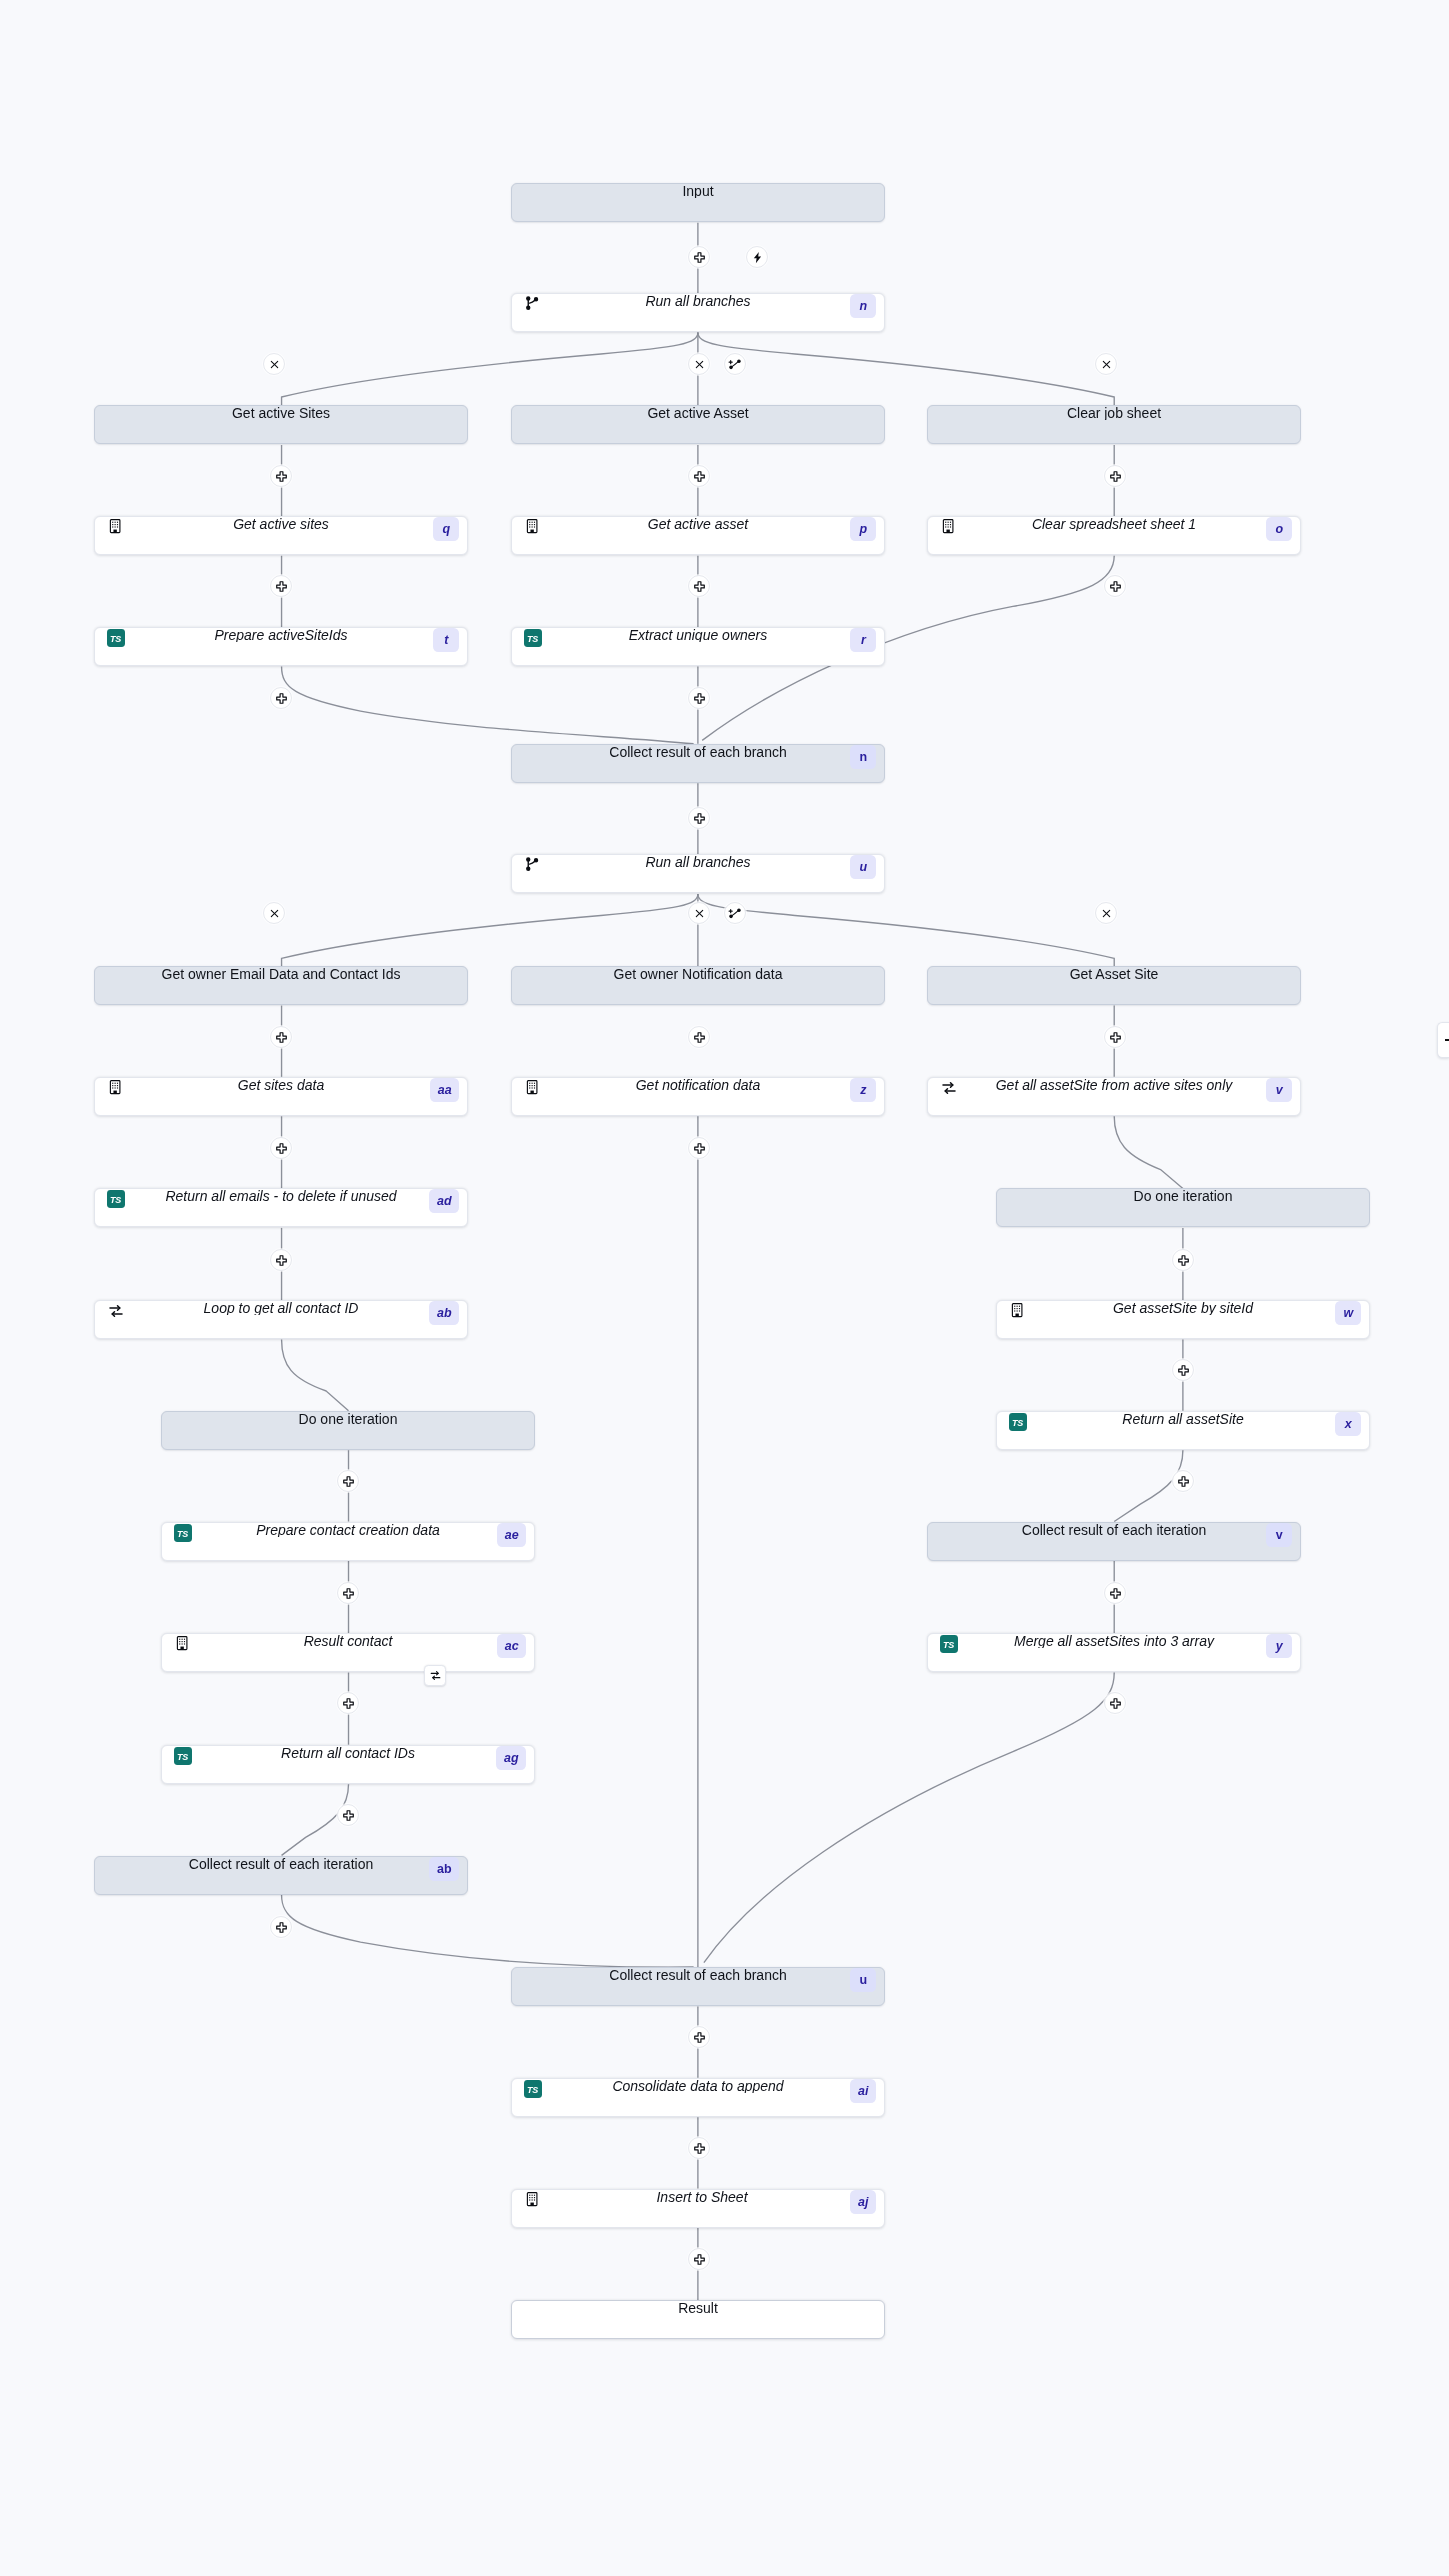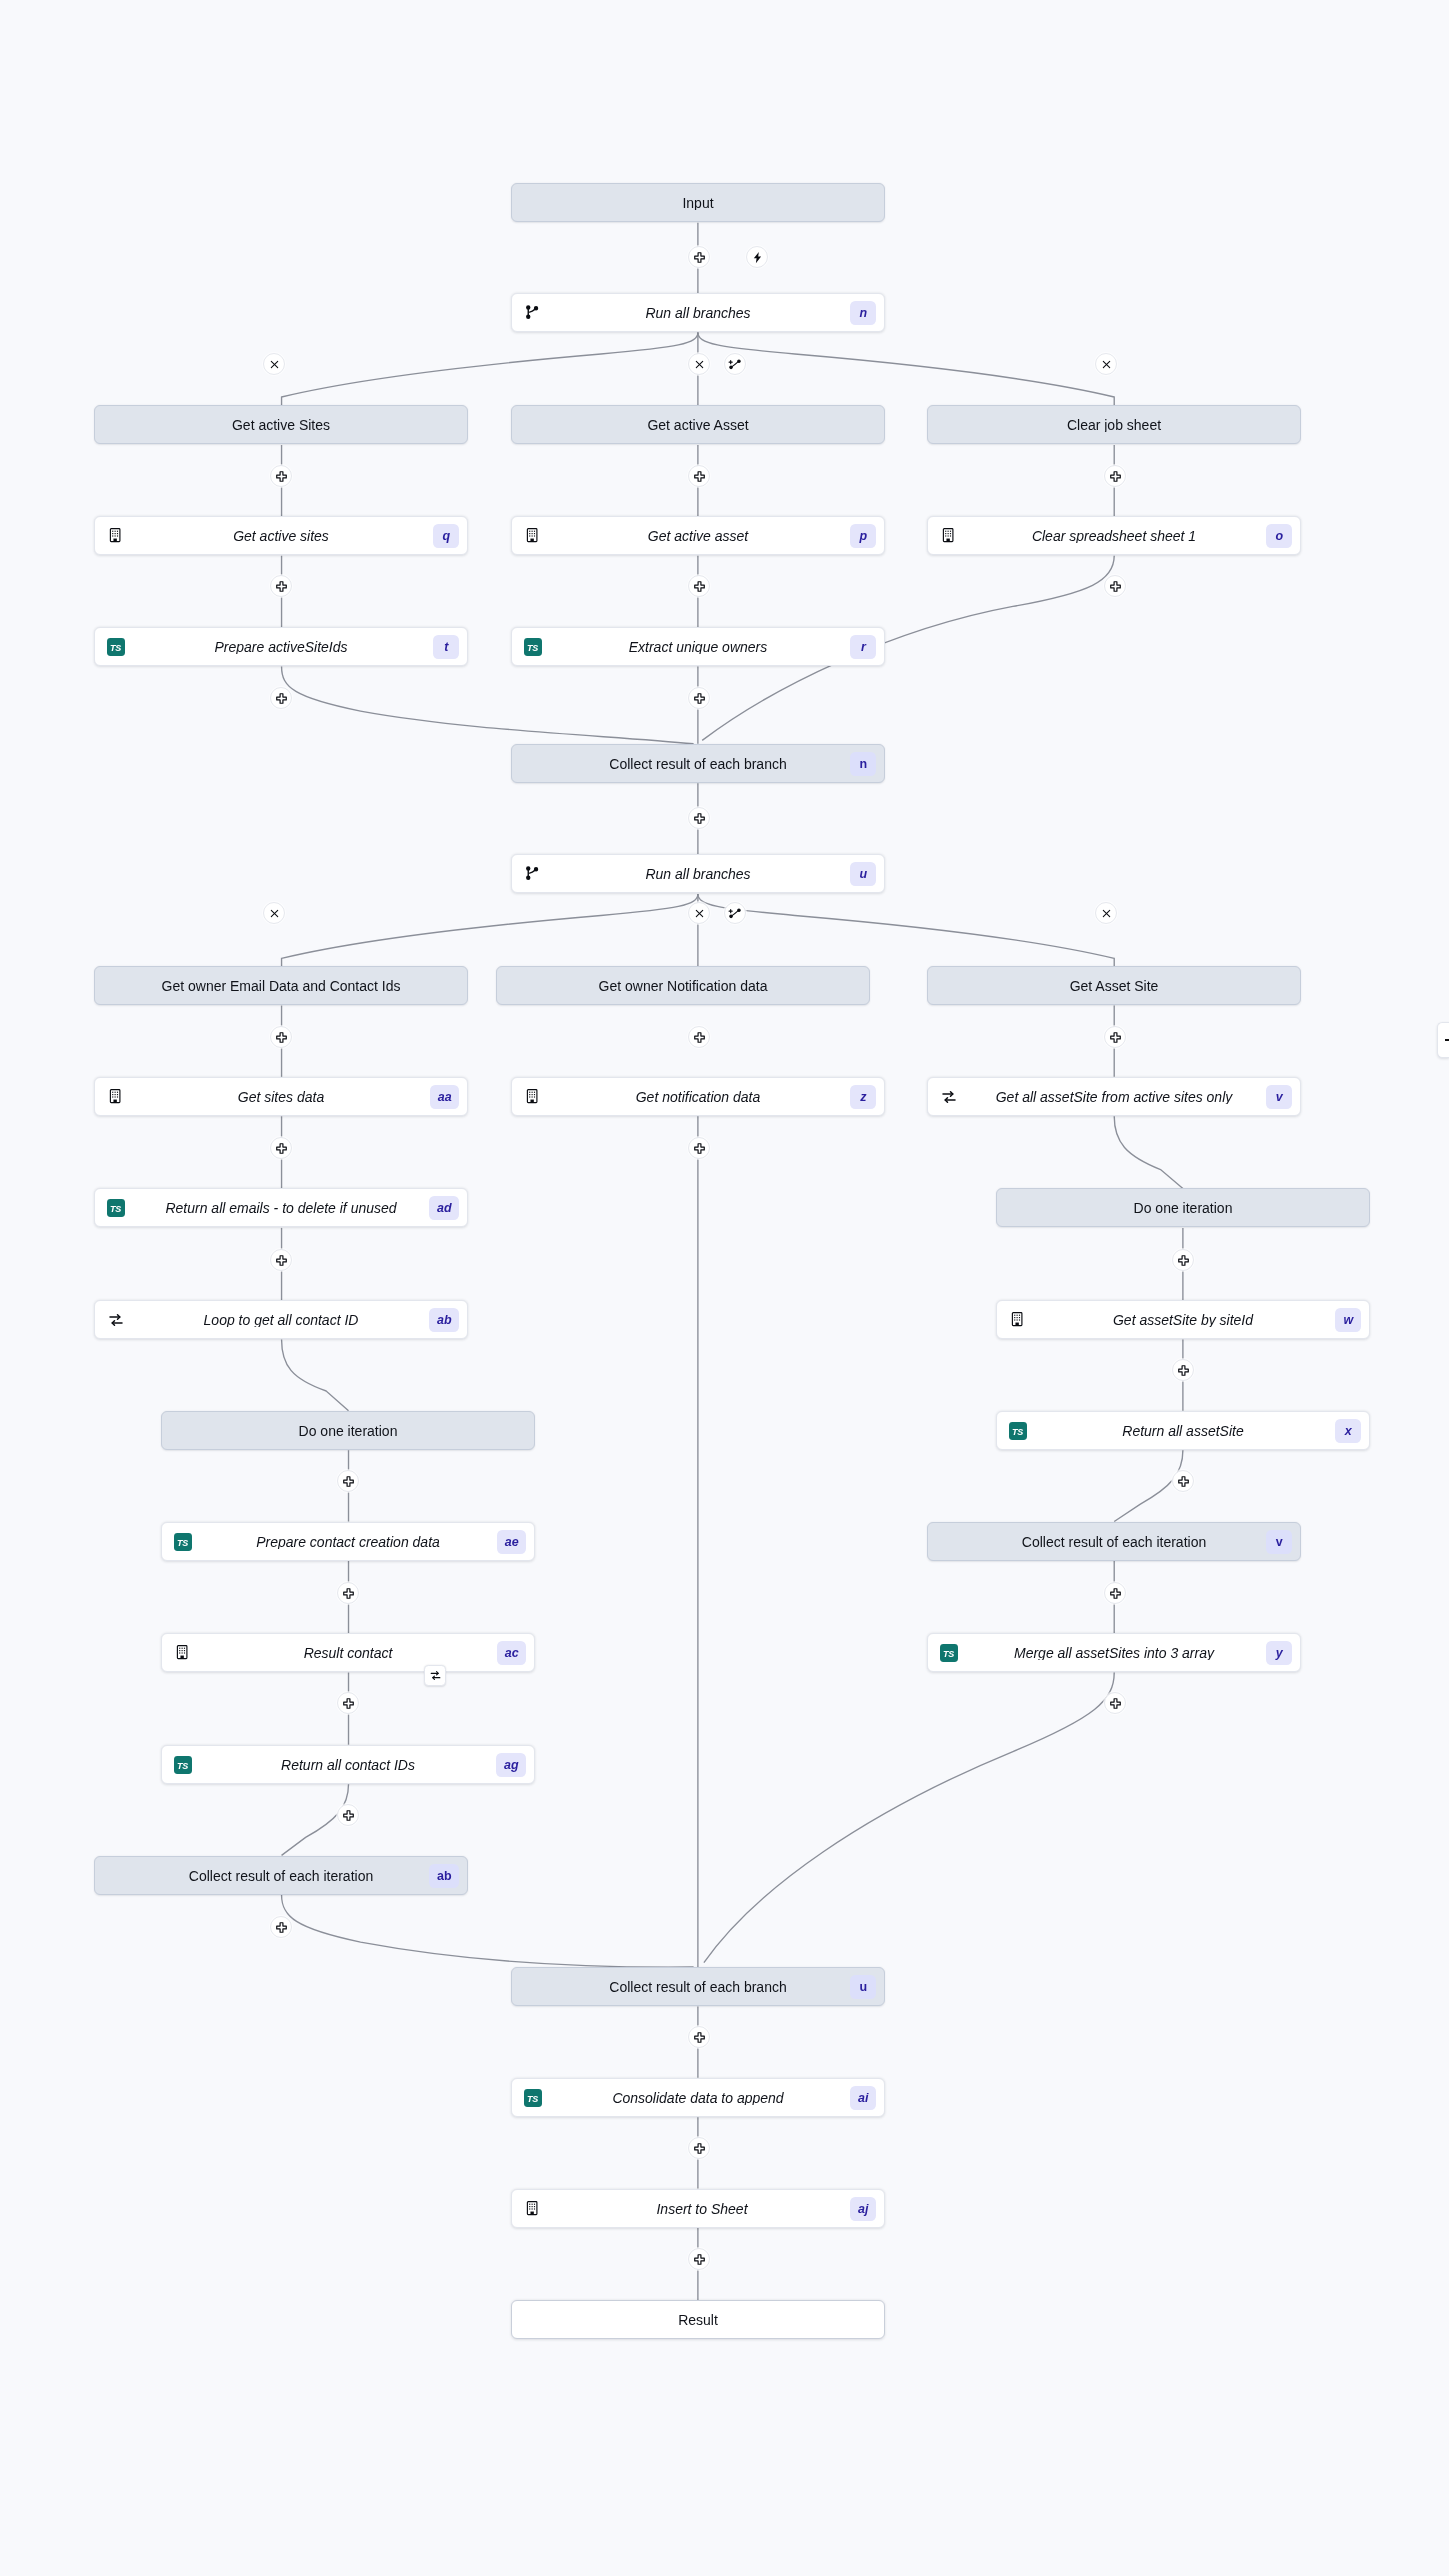--- a/index.html
+++ b/index.html
@@ -19,21 +19,21 @@
   #edges {
     position: absolute;
     left: 0; top: 0;
     width: 1449px; height: 2576px;
     pointer-events: none;
     z-index: 1;
   }
   .node {
     position: absolute;
     display: flex;
-    align-items: center;
+    align-items: flex-start;
     height: 39px;
     border-radius: 6px;
     z-index: 3;
     font-size: 14px;
     color: #10131a;
   }
   .node.ghost {
     background: #dfe4ec;
     border: 0.9px solid #c6cedb;
     box-shadow: 0 0.9px 1.7px rgba(22,30,50,0.10);
@@ -312,21 +312,21 @@
             <path d="M6 7.2 L6 15.9"></path>
             <path d="M15.2 7.6 C12 10.5 10 11 8 11.4"></path>
           </svg>
         </span>
         <span class="n-label">Run all branches</span>
         <span class="n-badge">u</span>
       </div>
       <div class="node ghost" style="left: 94px; top: 966px; width: 374px;">
         <span class="n-label">Get owner Email Data and Contact Ids</span>
       </div>
-      <div class="node ghost" style="left: 496px; top: 966px; width: 374px;">
+      <div class="node ghost" style="left: 511px; top: 966px; width: 374px;">
         <span class="n-label">Get owner Notification data</span>
       </div>
       <div class="node ghost" style="left: 927px; top: 966px; width: 374px;">
         <span class="n-label">Get Asset Site</span>
       </div>
       <div class="node solid" style="left: 94px; top: 1077px; width: 374px;">
         <span class="n-icon">
           <svg width="16.3" height="16.3" viewBox="0 0 24 24" fill="none" stroke="#0b0d12" stroke-width="1.7" stroke-linejoin="round">
             <rect x="5" y="2.5" width="14" height="19" rx="1.2"></rect>
             <rect x="7.6" y="5.4" width="1.7" height="1.7" fill="#0b0d12" stroke="none"></rect>

